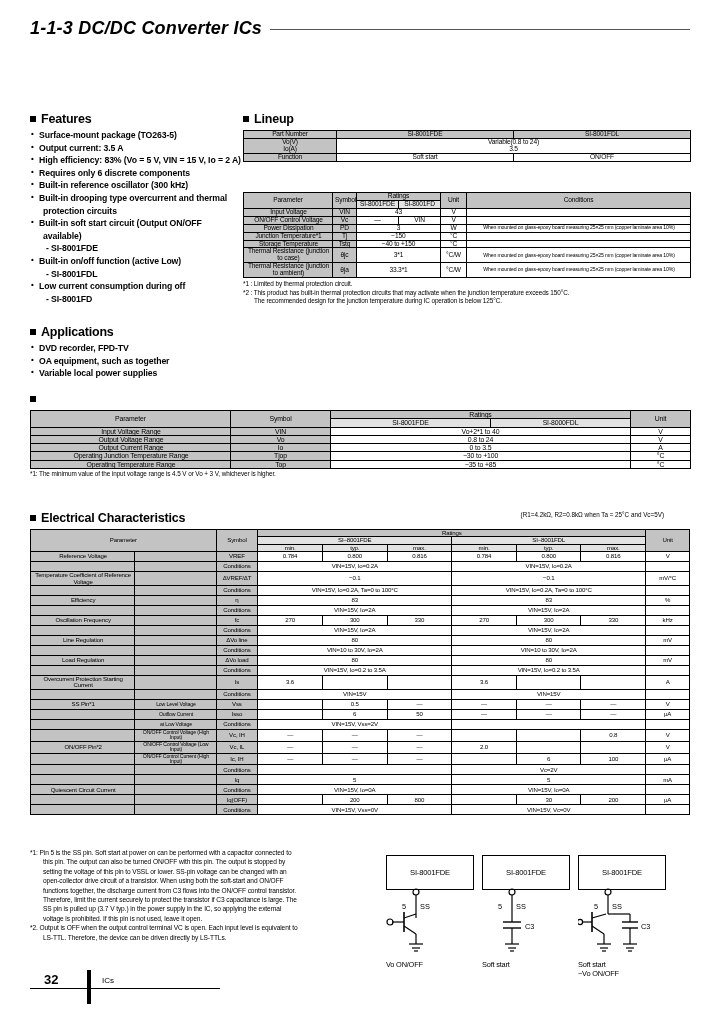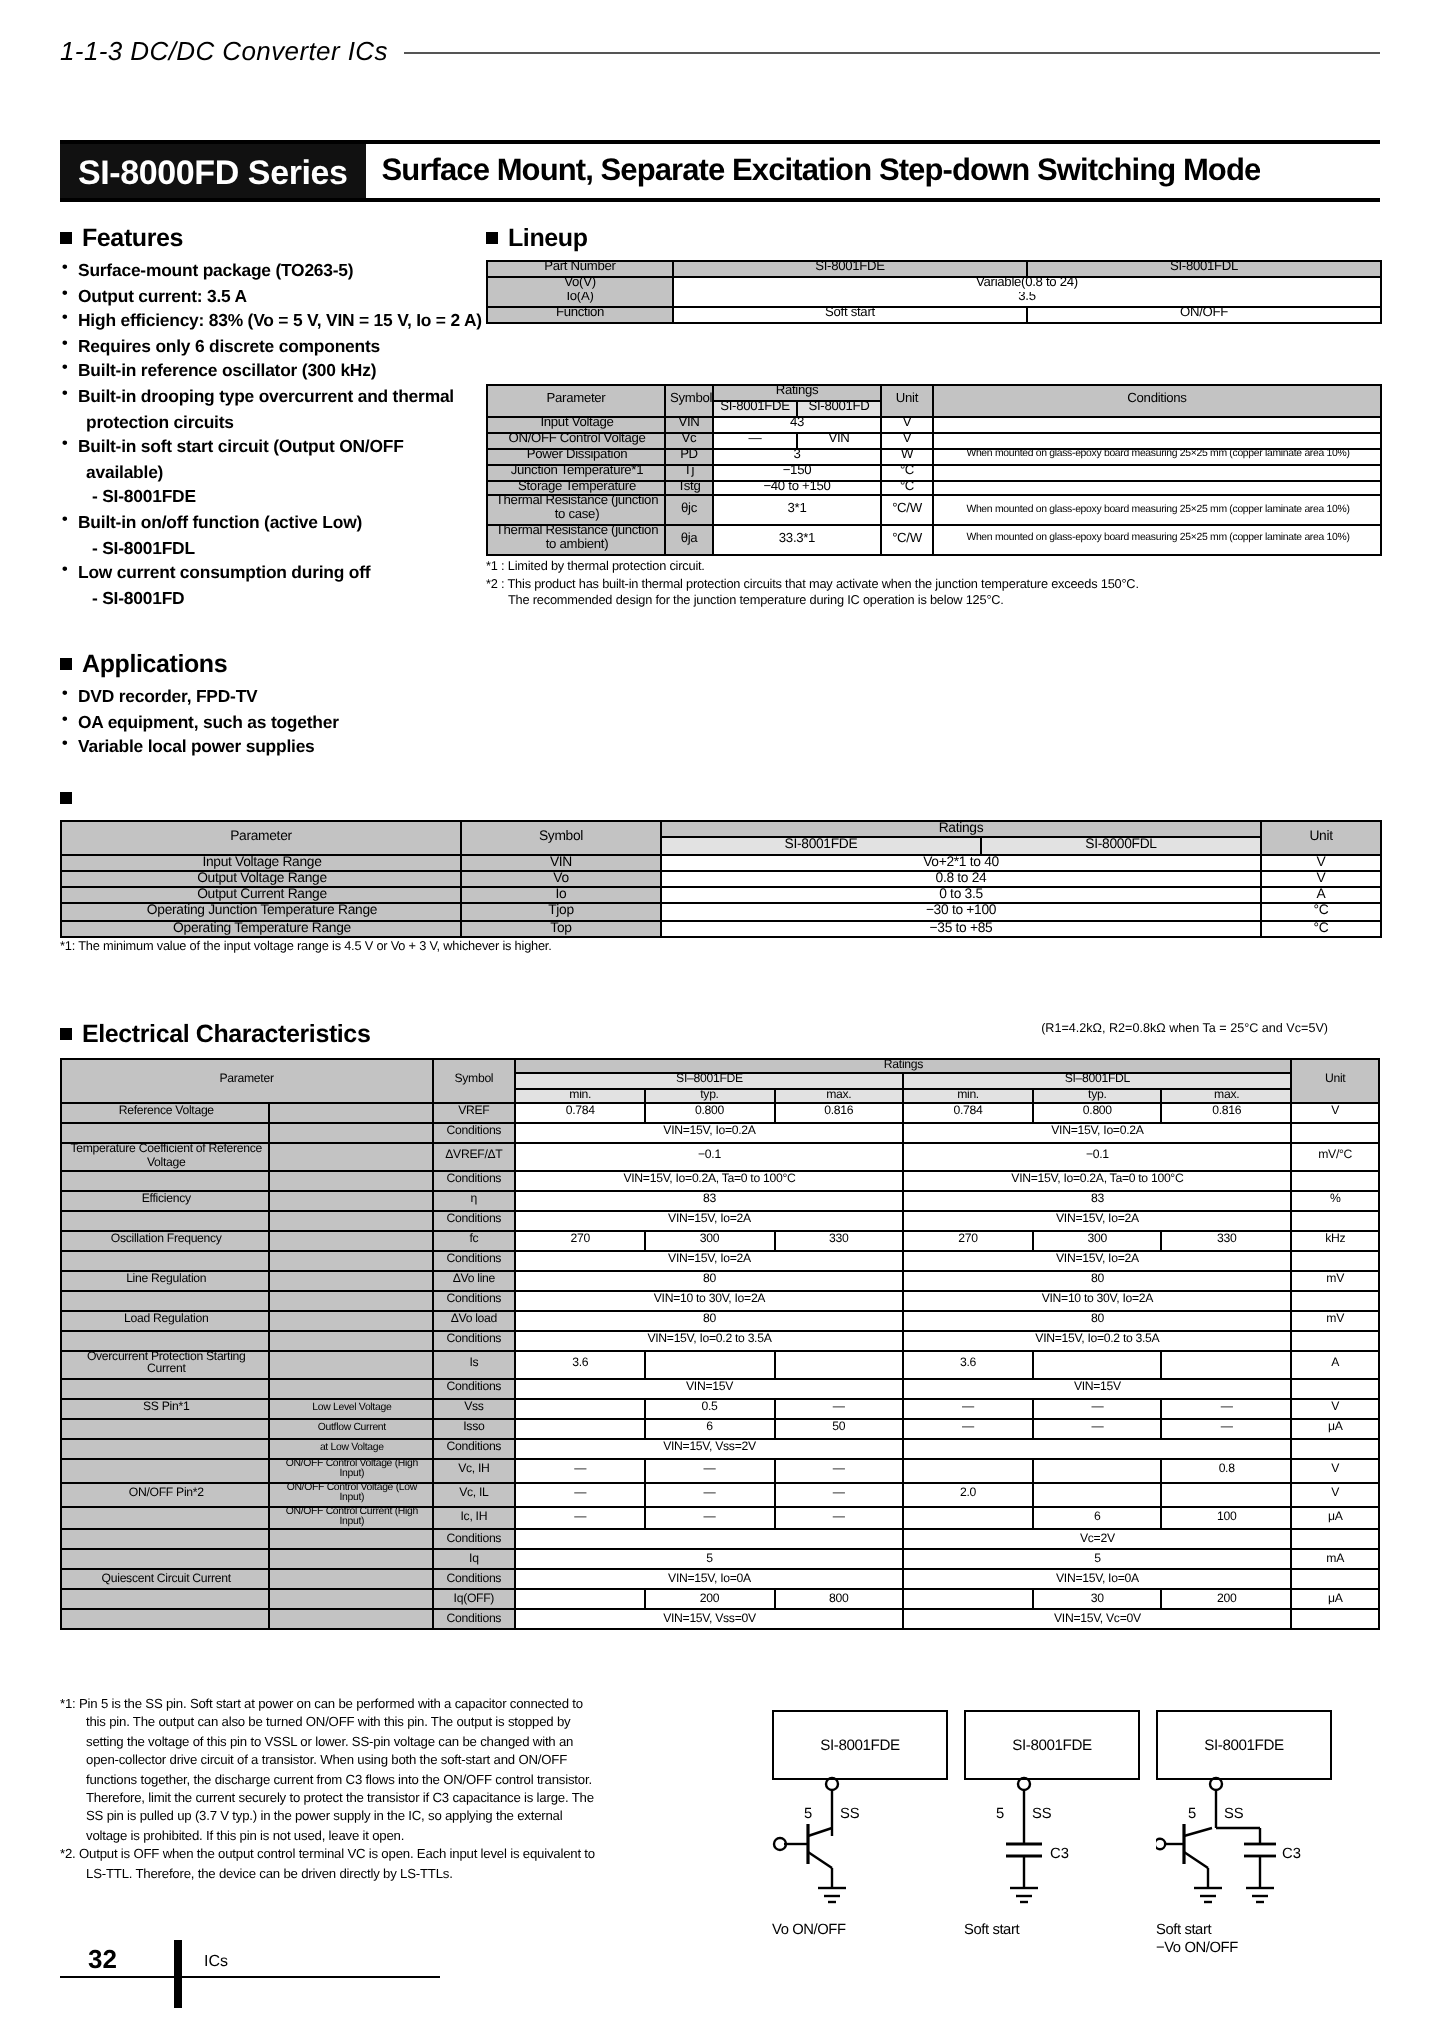--- a/index.html
+++ b/index.html
@@ -9,21 +9,21 @@
     font-family:"Liberation Sans", sans-serif;
     color:#000;
     -webkit-font-smoothing:none;
     overflow:hidden;
     position:relative;
   }
   .page{position:absolute;left:0;top:0;width:720px;height:1012px;}
 
   
   .runhead{position:absolute;left:30px;top:18px;width:660px;display:flex;align-items:center;}
-  .runhead .txt{font-style:italic;font-weight:normal;font-size:13px;letter-spacing:.2px;white-space:nowrap;}
+  .runhead .txt{font-style:italic;font-weight:bold;font-size:18px;letter-spacing:.2px;white-space:nowrap;}
   .runhead .rule{flex:1;height:1px;background:#555;margin-left:8px;margin-top:2px;}
 
   
   .titlebar{position:absolute;left:30px;top:70px;width:660px;border-top:2px solid #000;border-bottom:2px solid #000;display:flex;align-items:stretch;height:27px;}
   .titlebar .series{background:#111;color:#fff;font-weight:bold;font-size:17px;padding:2px 9px 0 9px;display:flex;align-items:center;letter-spacing:-.2px;white-space:nowrap;}
   .titlebar .desc{font-weight:bold;font-size:15.5px;display:flex;align-items:center;padding-left:8px;letter-spacing:-.45px;white-space:nowrap;overflow:hidden;}
 
   
   .sec{font-weight:bold;font-size:12.5px;letter-spacing:-.2px;white-space:nowrap;}
   .sec .sq{display:inline-block;width:6px;height:6px;background:#000;margin-right:5px;vertical-align:1px;}
@@ -67,24 +67,20 @@
 </head>
 <body>
 
 <div class="page">
 
   <div class="runhead">
     <div class="txt">1-1-3  DC/DC Converter ICs</div>
     <div class="rule"></div>
   </div>
 
-  <div class="titlebar">
-    <div class="series">SI-8000FD Series</div>
-    <div class="desc">Surface Mount, Separate Excitation Step-down Switching Mode</div>
-  </div>
 
   <div style="position:absolute;left:30px;top:112px;width:205px;">
     <div class="sec"><span class="sq"></span><span>Features</span></div>
     <ul class="bl" id="featlist">
         <li class="">Surface-mount package (TO263-5)</li>
         <li class="">Output current: 3.5 A</li>
         <li class="">High efficiency: 83% (Vo = 5 V, VIN = 15 V, Io = 2 A)</li>
         <li class="">Requires only 6 discrete components</li>
         <li class="">Built-in reference oscillator (300 kHz)</li>
         <li class="">Built-in drooping type overcurrent and thermal</li>

